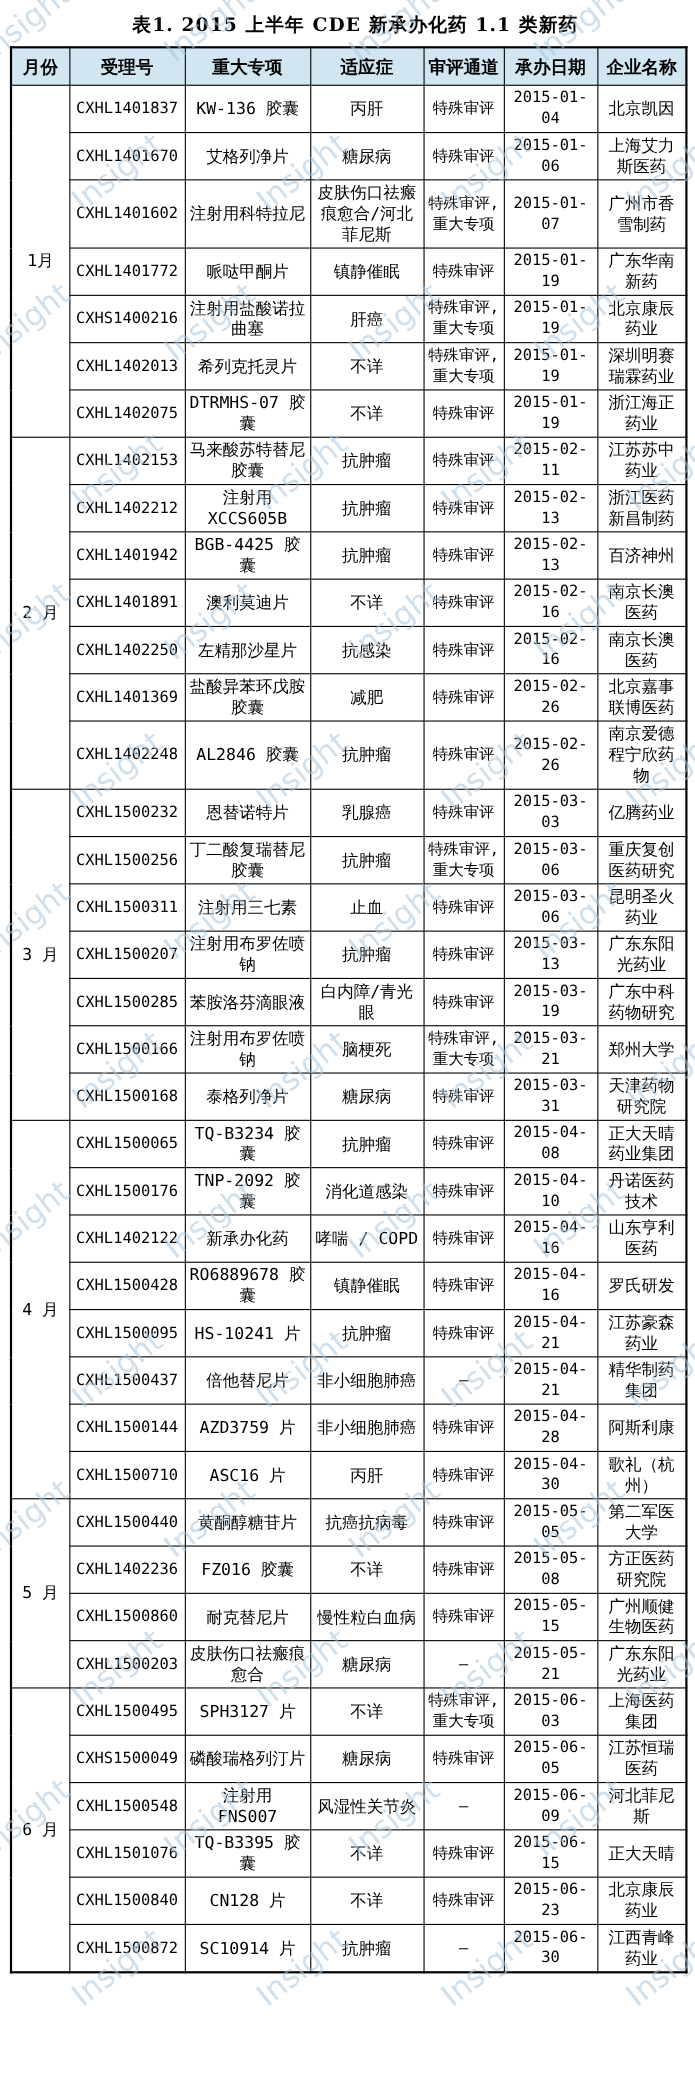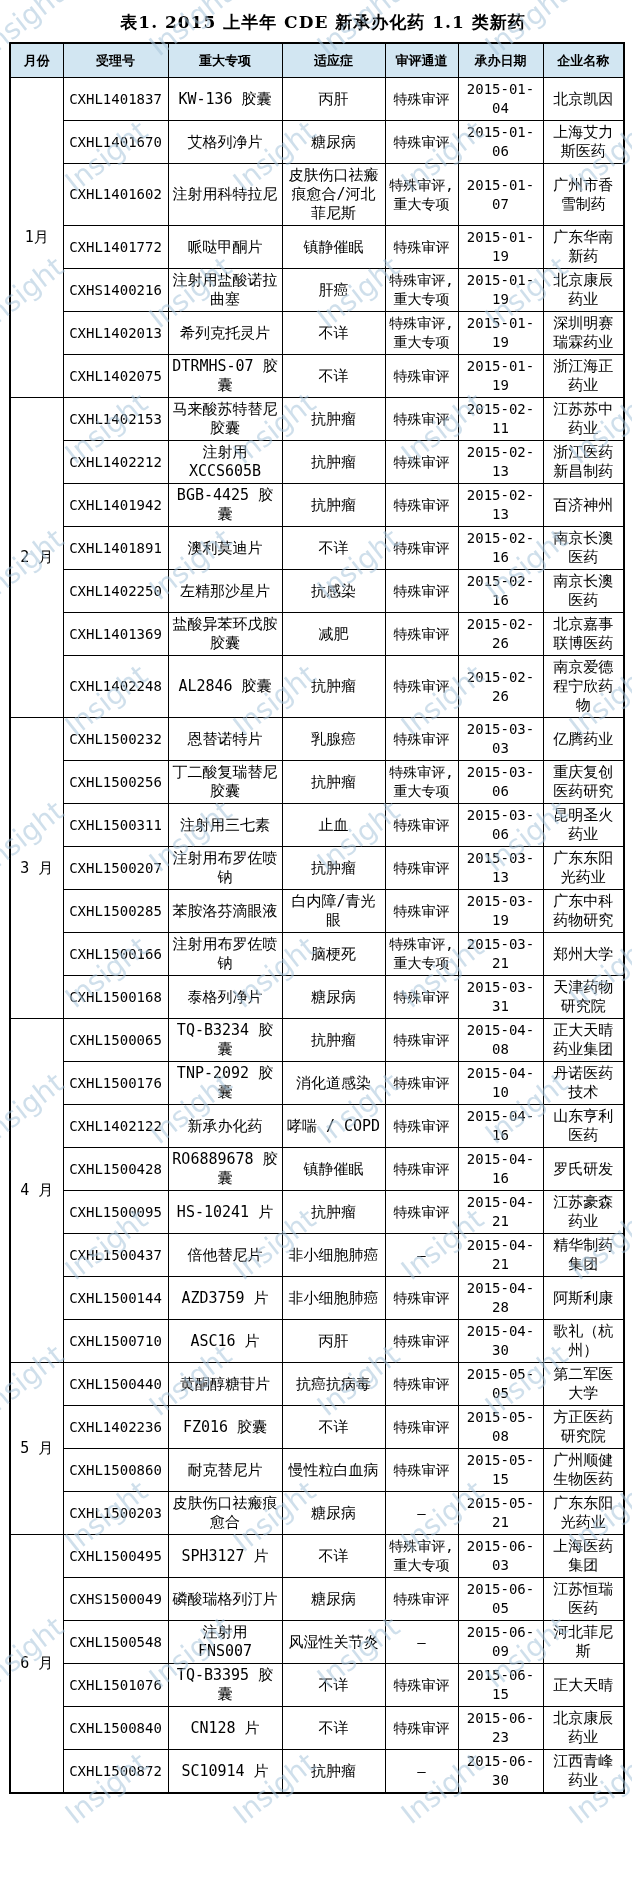--- a/index.html
+++ b/index.html
@@ -17,21 +17,21 @@
     border-collapse:collapse; table-layout:fixed; width:614px;
     margin-left:9px; border:2px solid #000; background:transparent;
   }
   .drug-table th, .drug-table td {
     border:1px solid #000; text-align:center; vertical-align:middle;
     padding:2px 3px; font-size:15px; line-height:19px; color:#000;
     word-break:break-word; overflow-wrap:anywhere;
     font-family:"DejaVu Sans Mono", monospace;
   }
   .drug-table th {
-    background:#d2e6f2; font-weight:bold; font-size:13px; line-height:21px;
+    background:#d2e6f2; font-weight:bold; font-size:16px; line-height:21px;
     padding:6px 2px; font-family:"DejaVu Serif", serif;
   }
   td.c-no, td.c-date { font-size:14px; letter-spacing:0; }
   td.c-channel { font-size:14px; }
   td.c-month { font-size:15px; }
   #watermark-layer {
     position:absolute; left:0; top:0; right:0; bottom:0;
     pointer-events:none; z-index:10; overflow:hidden;
   }
   .wm {

